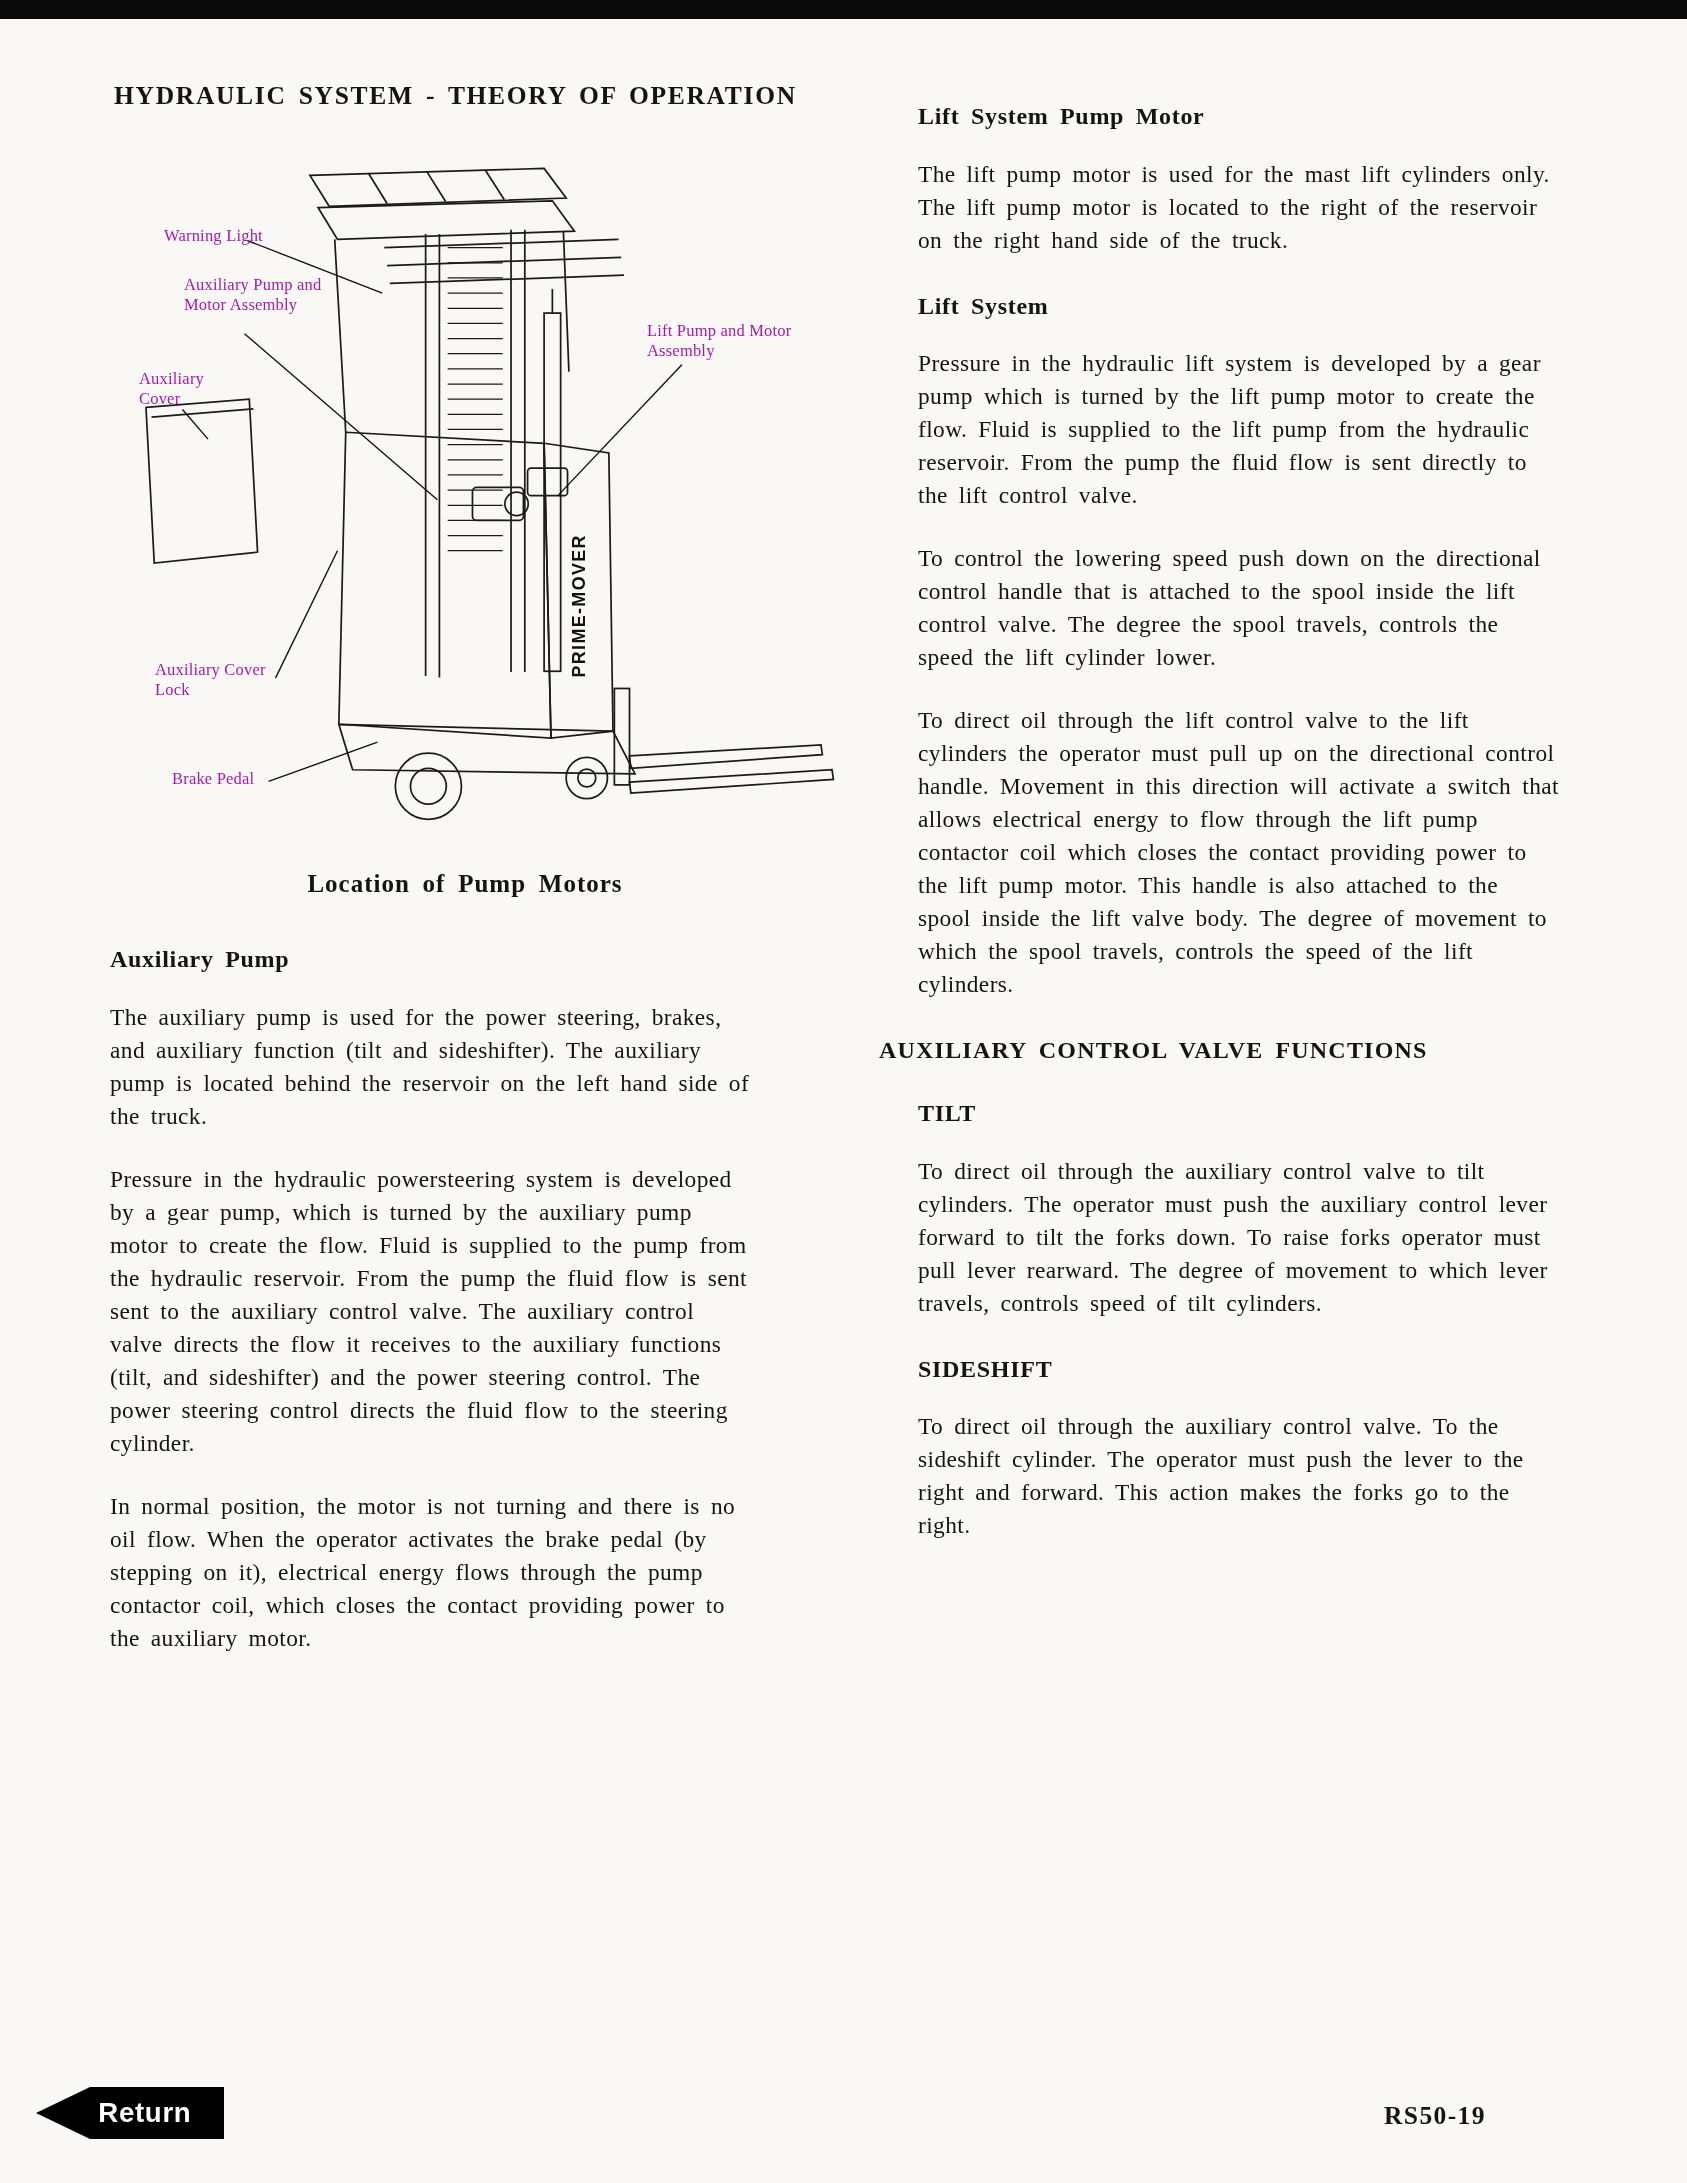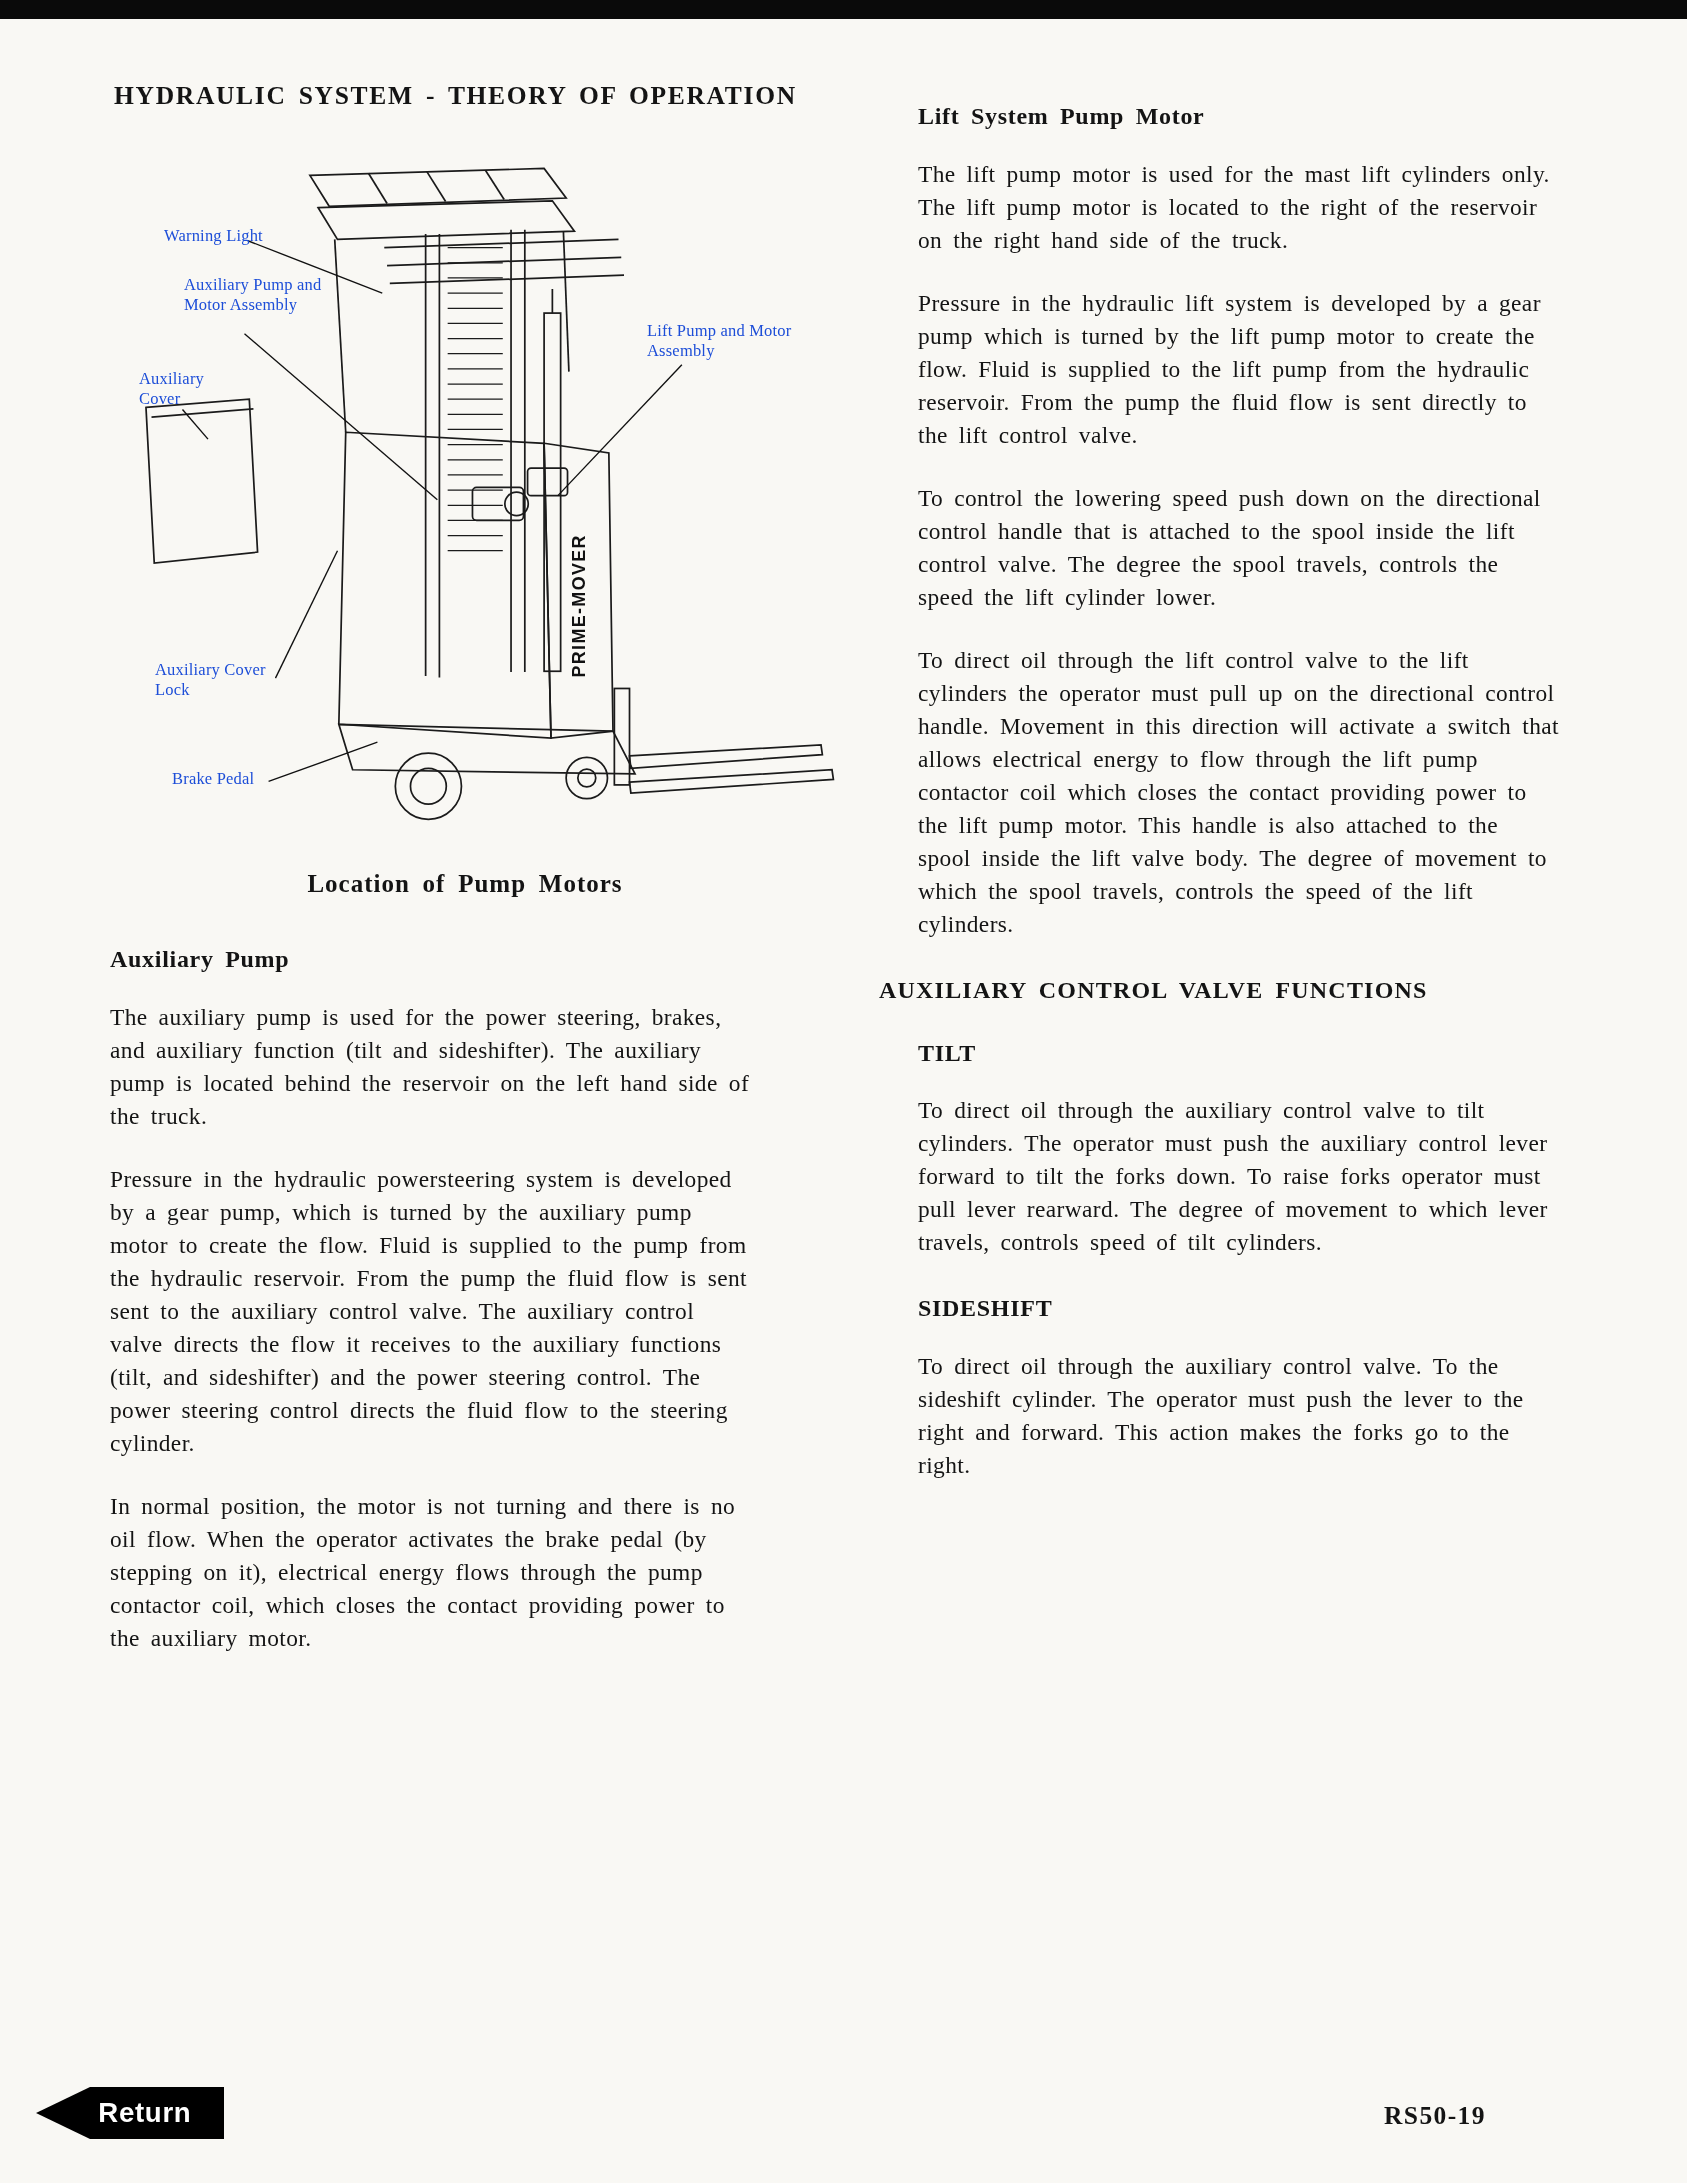--- a/index.html
+++ b/index.html
@@ -15,21 +15,21 @@
 
   .page-title {
     position:absolute; left:114px; top:81px; width:786px;
     font-size:25.5px; font-weight:bold; letter-spacing:1.7px; word-spacing:4.1px;
   }
 
   
   .figure-area { position:absolute; left:103px; top:165px; width:772px; height:737px; }
   .figure-area svg { position:absolute; left:0; top:0; }
   .fig-label {
-    position:absolute; font-size:16.5px; line-height:20px; color:#1d4ed8;
+    position:absolute; font-size:16.5px; line-height:20px; color:#a21caf;
     letter-spacing:0.2px;
   }
   .lbl-warning   { left:61px;  top:61px;  width:103px; }
   .lbl-auxpump   { left:81px; top:110px; width:172px; }
   .lbl-auxcover  { left:36px;  top:204px; width:103px; }
   .lbl-liftpump  { left:544px; top:156px; width:159px; }
   .lbl-auxlock   { left:52px;  top:495px; width:145px; }
   .lbl-brake     { left:69px; top:604px; width:145px; }
 
   .figure-caption {
@@ -159,20 +159,21 @@
     <p>The auxiliary pump is used for the power steering, brakes, and auxiliary function (tilt and sideshifter). The auxiliary pump is located behind the reservoir on the left hand side of the truck.</p>
 
     <p>Pressure in the hydraulic powersteering system is developed by a gear pump, which is turned by the auxiliary pump motor to create the flow. Fluid is supplied to the pump from the hydraulic reservoir. From the pump the fluid flow is sent sent to the auxiliary control valve. The auxiliary control valve directs the flow it receives to the auxiliary functions (tilt, and sideshifter) and the power steering control. The power steering control directs the fluid flow to the steering cylinder.</p>
     <p>In normal position, the motor is not turning and there is no oil flow. When the operator activates the brake pedal (by stepping on it), electrical energy flows through the pump contactor coil, which closes the contact providing power to the auxiliary motor.</p>
   </div>
 
   <div class="text-col right-text">
     <h3>Lift System Pump Motor</h3>
     <p>The lift pump motor is used for the mast lift cylinders only. The lift pump motor is located to the right of the reservoir on the right hand side of the truck.</p>
 
+    <h3>Lift System</h3>
     <p>Pressure in the hydraulic lift system is developed by a gear pump which is turned by the lift pump motor to create the flow. Fluid is supplied to the lift pump from the hydraulic reservoir. From the pump the fluid flow is sent directly to the lift control valve.</p>
     <p>To control the lowering speed push down on the directional control handle that is attached to the spool inside the lift control valve. The degree the spool travels, controls the speed the lift cylinder lower.</p>
     <p>To direct oil through the lift control valve to the lift cylinders the operator must pull up on the directional control handle. Movement in this direction will activate a switch that allows electrical energy to flow through the lift pump contactor coil which closes the contact providing power to the lift pump motor. This handle is also attached to the spool inside the lift valve body. The degree of movement to which the spool travels, controls the speed of the lift cylinders.</p>
 
     <h3 class="major">AUXILIARY CONTROL VALVE FUNCTIONS</h3>
 
     <h3>TILT</h3>
     <p>To direct oil through the auxiliary control valve to tilt cylinders. The operator must push the auxiliary control lever forward to tilt the forks down. To raise forks operator must pull lever rearward. The degree of movement to which lever travels, controls speed of tilt cylinders.</p>
 
     <h3>SIDESHIFT</h3>

